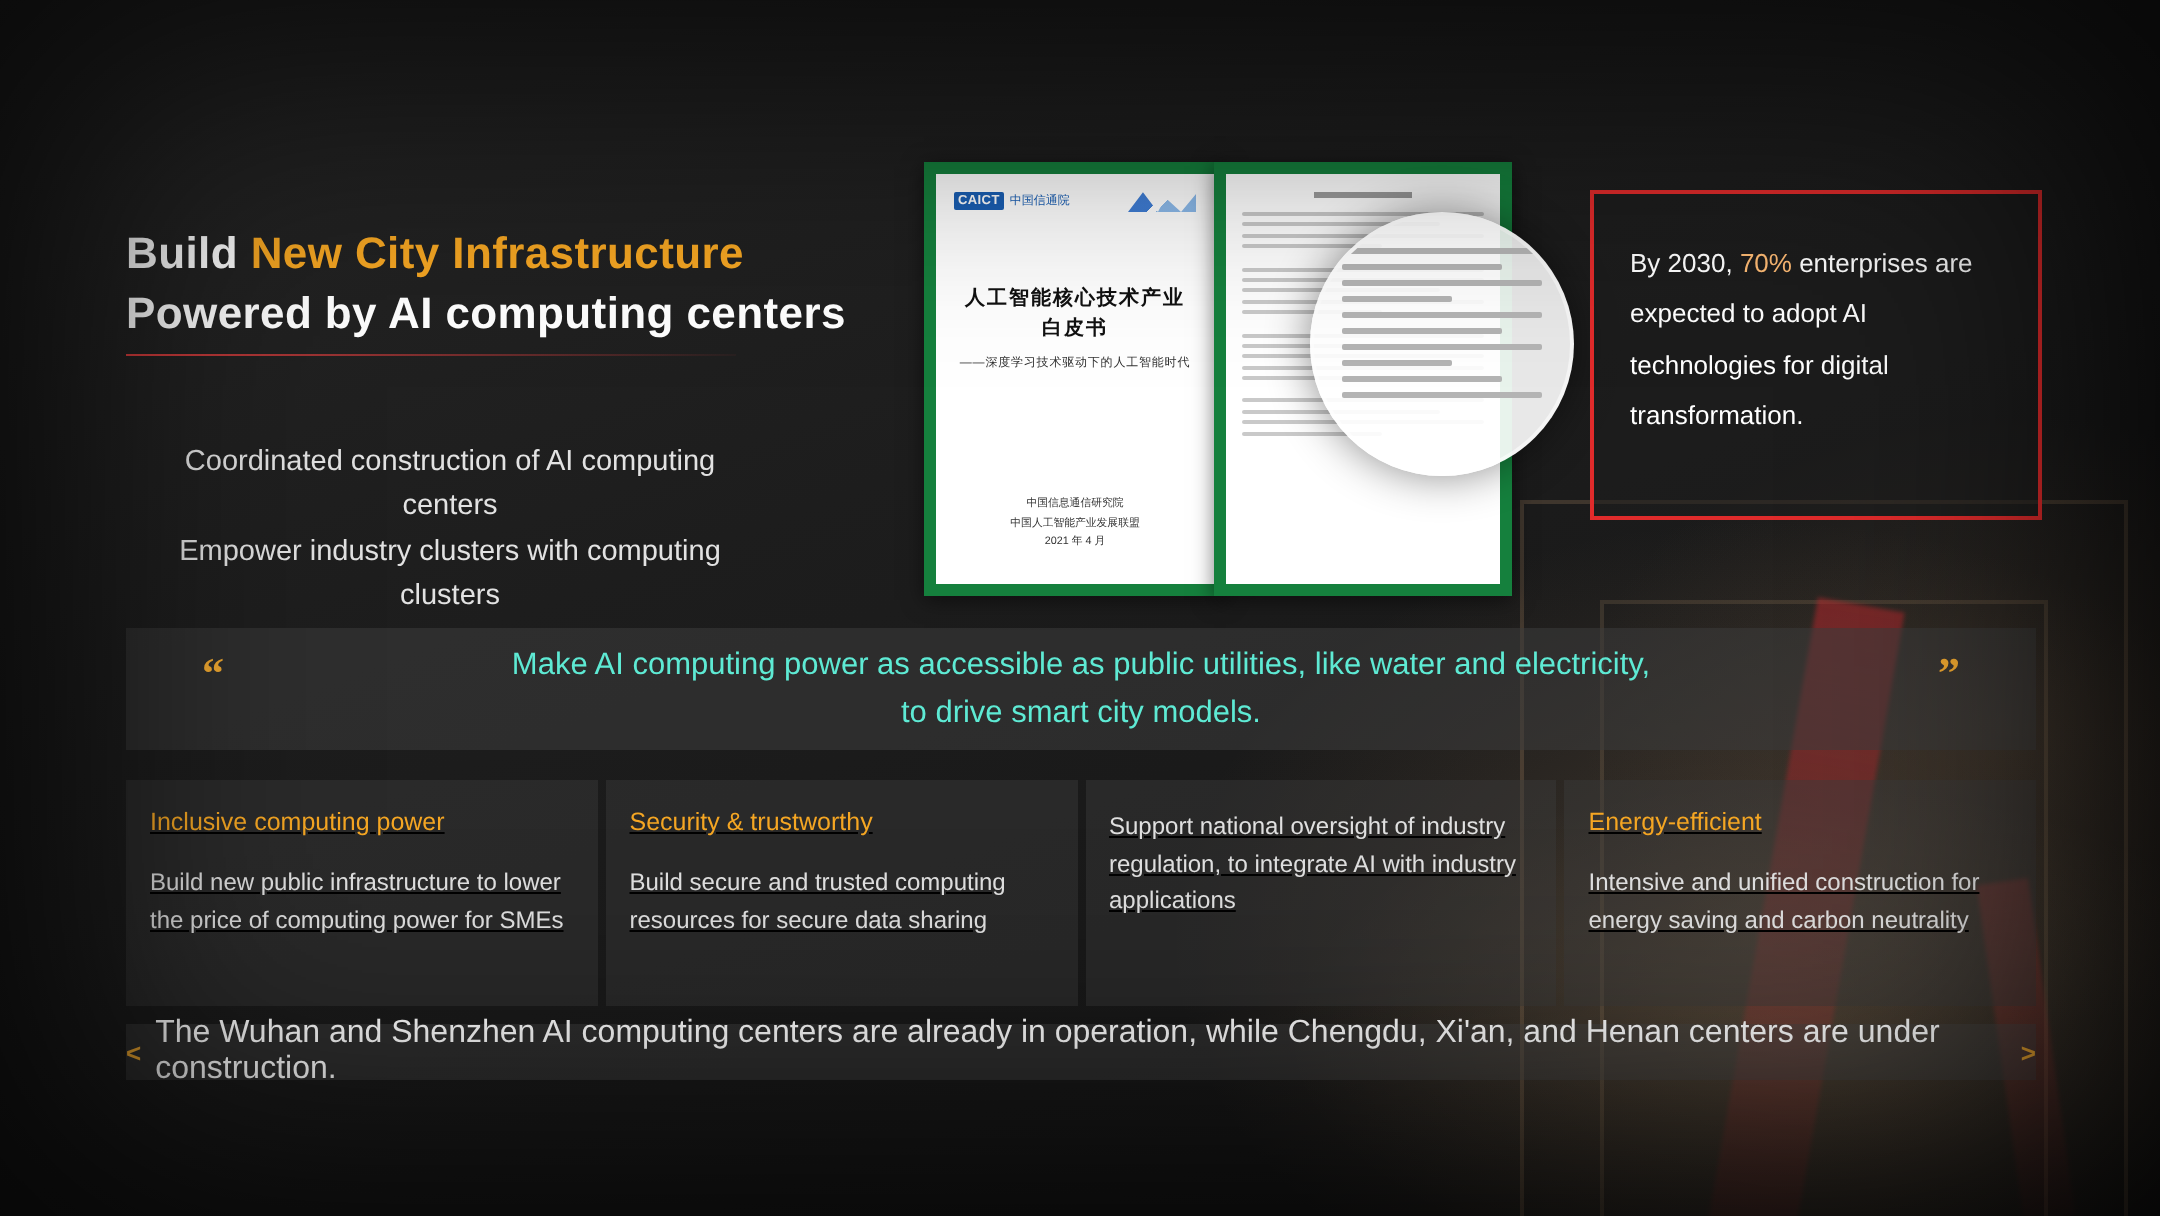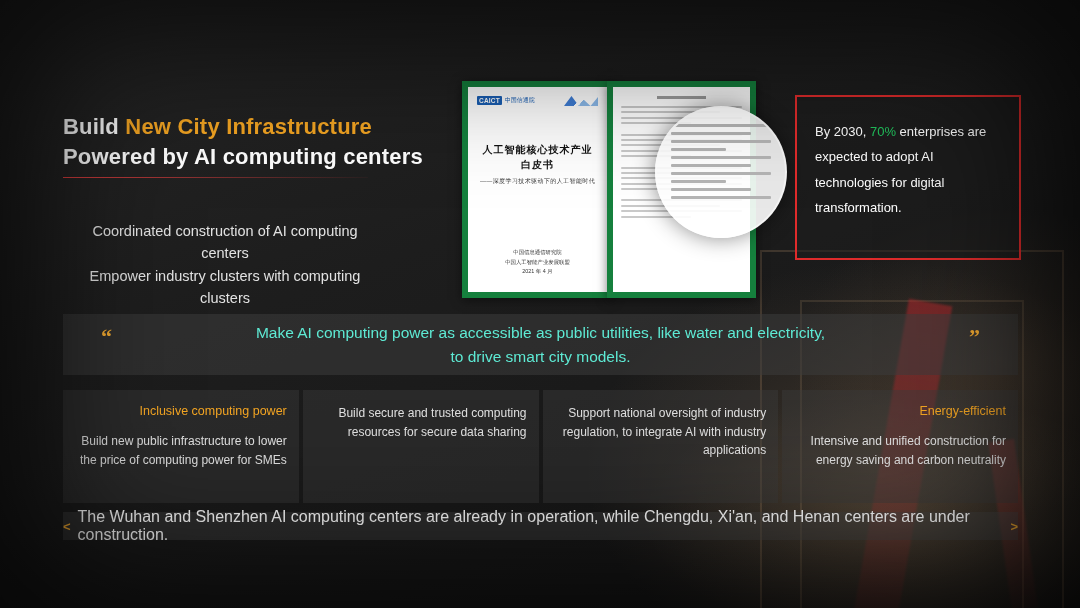--- a/index.html
+++ b/index.html
@@ -212,21 +212,21 @@
     width: 222px; height: 161px;
     border: 2px solid #e02b2b;
     background: rgba(30,30,30,0.55);
   }
   .stat-text {
     padding: 22px 18px;
     color: #ffffff;
     font-size: 13px;
     line-height: 1.95;
   }
-  .stat-text .hi { color: #22c55e; }
+  .stat-text .hi { color: #fdba74; }
 
   
   .quote-band {
     position: absolute;
     left: 63px; top: 314px;
     width: 955px; height: 61px;
     background: rgba(60,60,60,0.55);
     display: flex;
     align-items: center;
     justify-content: center;
@@ -254,21 +254,22 @@
     left: 63px; top: 390px;
     width: 955px; height: 113px;
     display: flex;
     gap: 4px;
   }
   .pillar {
     flex: 1;
     background: rgba(60,60,60,0.45);
     padding: 14px 12px 0 12px;
     box-sizing: border-box;
-    text-align: right;
+    text-align: left;
+    text-decoration: underline;
   }
   .pillar .p-title {
     color: #f5a623;
     font-size: 12.5px;
     margin-bottom: 14px;
   }
   .pillar .p-body {
     color: #e0e0e0;
     font-size: 12px;
     line-height: 1.55;
@@ -391,20 +392,21 @@
     </div>
     <span class="qmark right">”</span>
   </div>
 
   <div class="pillars">
     <div class="pillar">
       <div class="p-title">Inclusive computing power</div>
       <div class="p-body">Build new public infrastructure to lower the price of computing power for SMEs</div>
     </div>
     <div class="pillar">
+      <div class="p-title">Security &amp; trustworthy</div>
       <div class="p-body">Build secure and trusted computing resources for secure data sharing</div>
     </div>
     <div class="pillar">
       <div class="p-body">Support national oversight of industry regulation, to integrate AI with industry applications</div>
     </div>
     <div class="pillar">
       <div class="p-title">Energy-efficient</div>
       <div class="p-body">Intensive and unified construction for energy saving and carbon neutrality</div>
     </div>
   </div>

